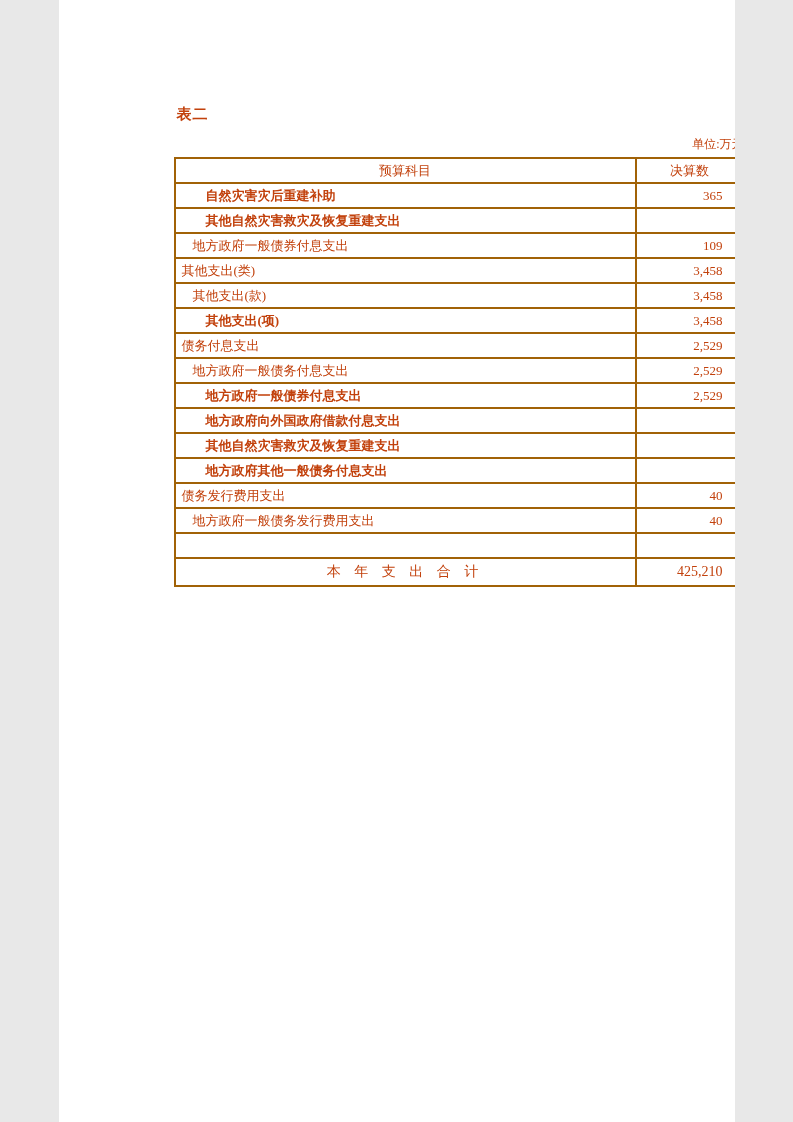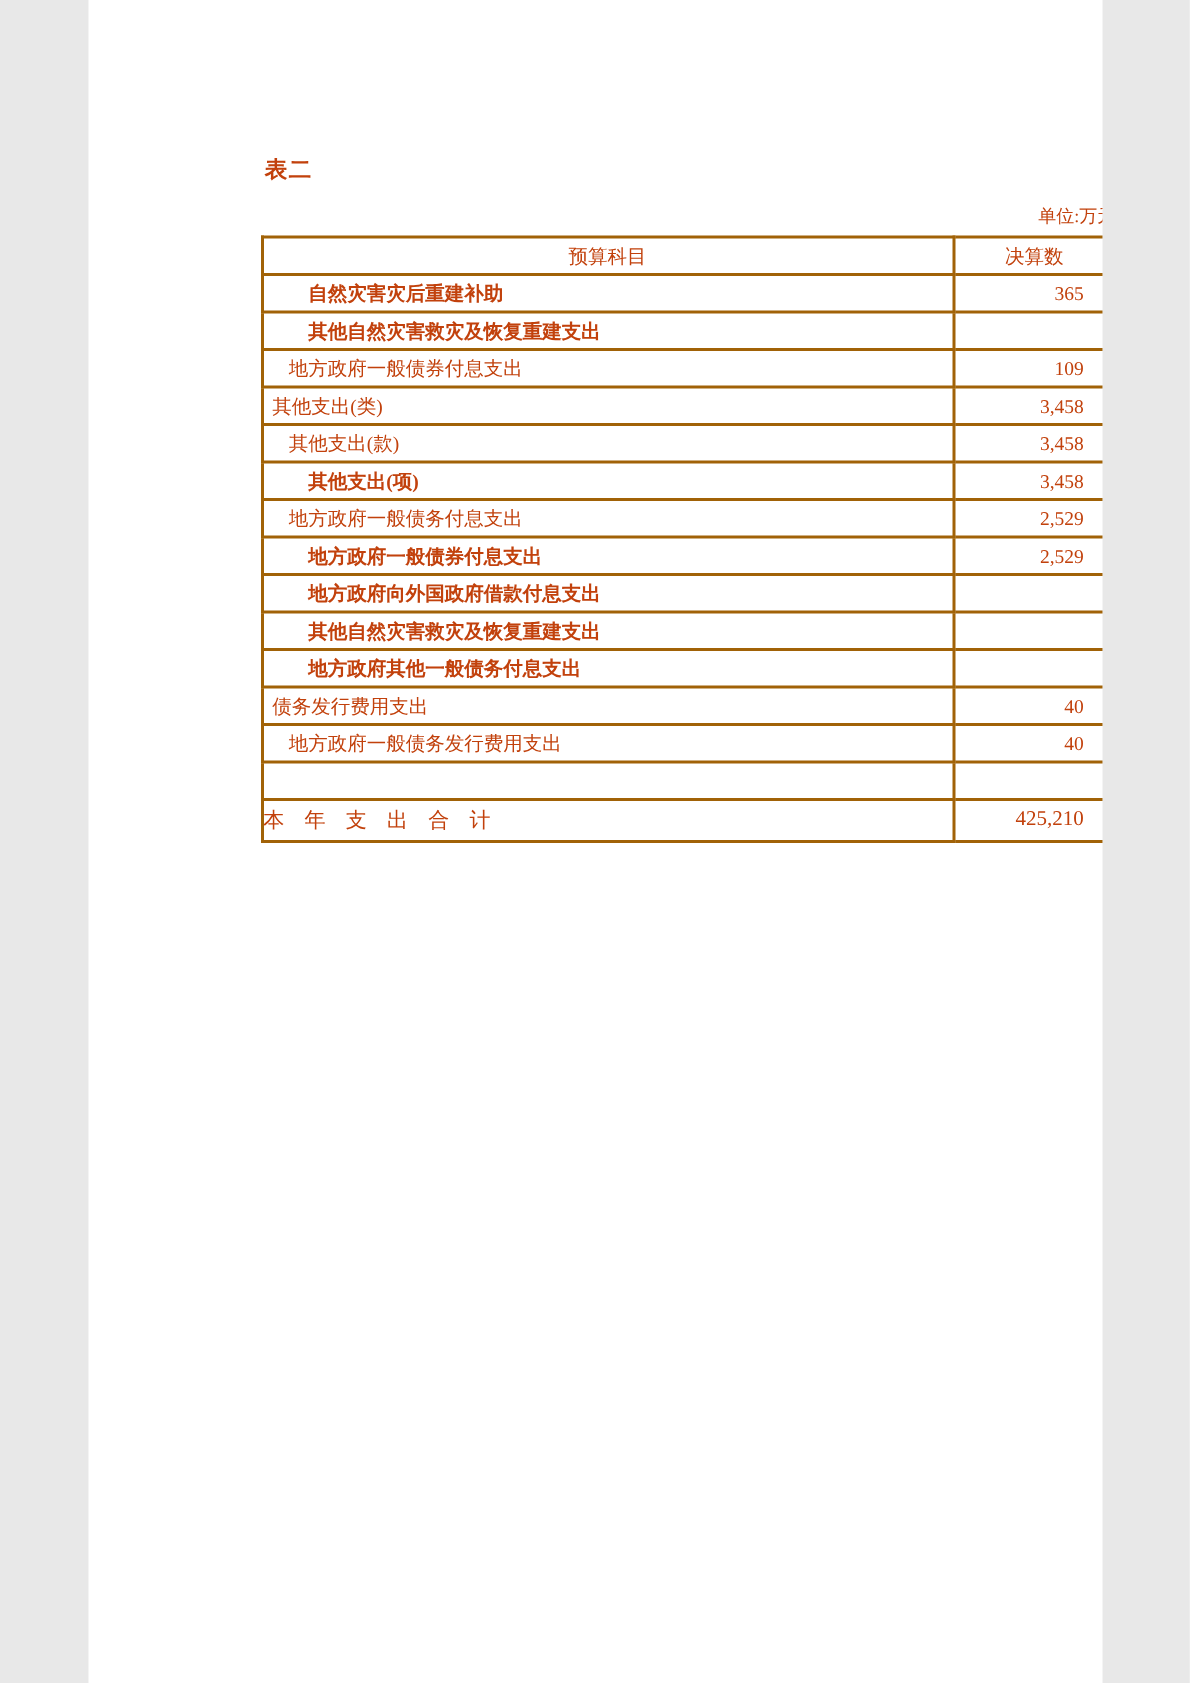--- a/index.html
+++ b/index.html
@@ -69,21 +69,21 @@
   .budget-table td.subject { text-align: left; }
   .budget-table td.indent-0 { padding-left: 6px; font-family: Liberation Serif, serif; }
   .budget-table td.indent-1 { padding-left: 17px; }
   .budget-table td.indent-2 { padding-left: 30px; font-weight: bold; }
   .budget-table td.amount {
     text-align: right;
     padding-right: 20px;
   }
   .budget-table tfoot td { height: 26px; font-size: 14px; }
   .budget-table td.total-label {
-    text-align: left;
+    text-align: center;
     letter-spacing: 5px;
   }
 </style>
 </head>
 <body>
 
 <div class="page">
   <div class="content">
 
     <div class="table-label">表二</div>
@@ -121,20 +121,24 @@
           </tr>
           <tr>
             <td class="subject indent-1">其他支出(款)</td>
             <td class="amount">3,458</td>
           </tr>
           <tr>
             <td class="subject indent-2">其他支出(项)</td>
             <td class="amount">3,458</td>
           </tr>
           <tr>
+            <td class="subject indent-0">债务付息支出</td>
+            <td class="amount">2,529</td>
+          </tr>
+          <tr>
             <td class="subject indent-1">地方政府一般债务付息支出</td>
             <td class="amount">2,529</td>
           </tr>
           <tr>
             <td class="subject indent-2">地方政府一般债券付息支出</td>
             <td class="amount">2,529</td>
           </tr>
           <tr>
             <td class="subject indent-2">地方政府向外国政府借款付息支出</td>
             <td class="amount"></td>

